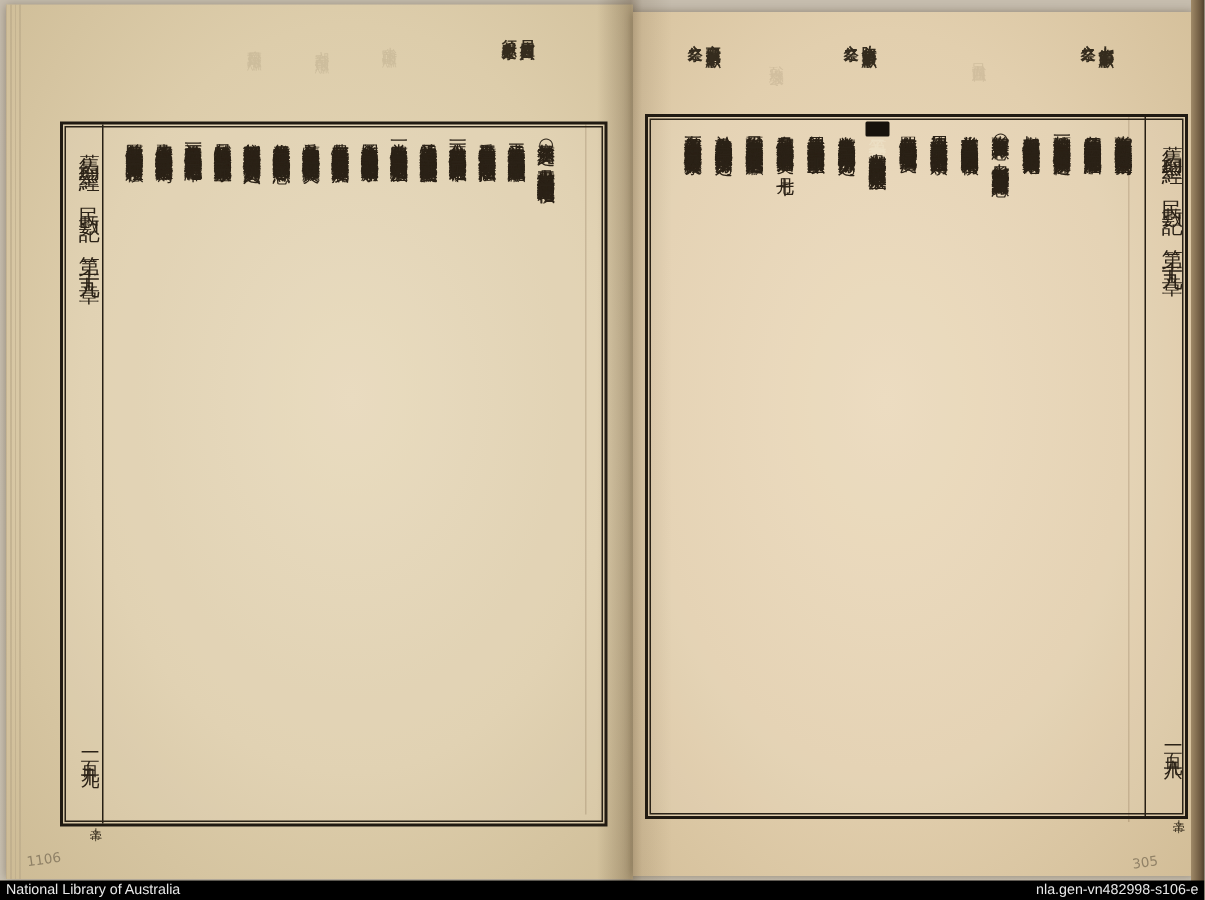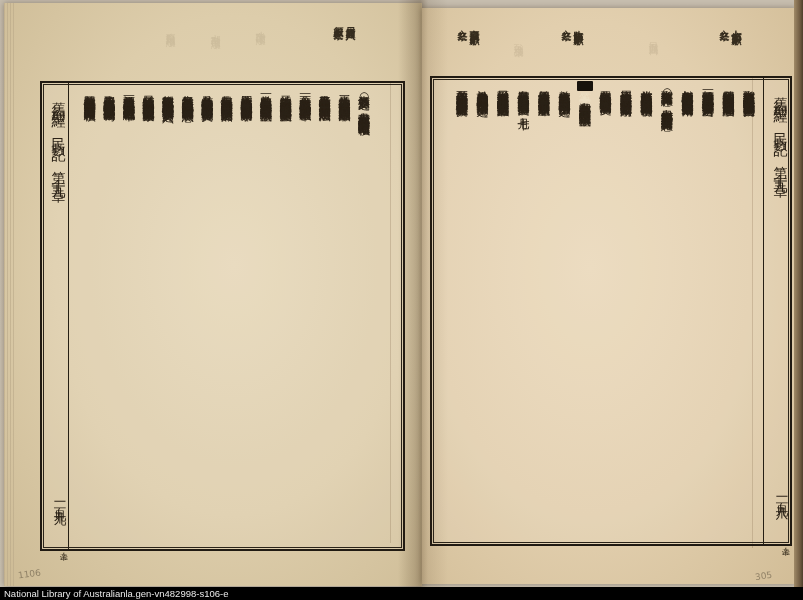--- a/index.html
+++ b/index.html
@@ -46,21 +46,21 @@
   .note{position:absolute;color:#352c1e;font-size:10px;font-weight:600;}
   .note-cols{writing-mode:vertical-rl;text-orientation:upright;}
   .note-cols div{line-height:12px;font-size:10px;letter-spacing:1.2px;}
   .ghost{position:absolute;color:#6b5b40;opacity:.14;transform:scaleX(-1);
     font-size:10px;writing-mode:vertical-rl;text-orientation:upright;letter-spacing:1px;pointer-events:none;}
   
   .pencil{position:absolute;color:rgba(90,78,60,.55);font-size:9px;
     font-family:"DejaVu Sans","Liberation Sans",sans-serif;transform:rotate(-8deg);}
   .bottom-bar{position:absolute;left:0;bottom:0;width:803px;height:13px;background:#000;
     color:#e8e8e8;font-family:"Liberation Sans","DejaVu Sans",sans-serif;font-size:9.5px;
-    display:flex;justify-content:flex-start;align-items:center;padding:0 4px;box-sizing:border-box;}
+    display:flex;justify-content:space-between;align-items:center;padding:0 4px;box-sizing:border-box;}
 </style>
 </head>
 <body>
 
 <div class="photo">
 
   <div class="page page-left">
     <div class="edge-streaks"></div>
     <div class="crease" style="left:386px;top:80px;height:460px;"></div>
 

